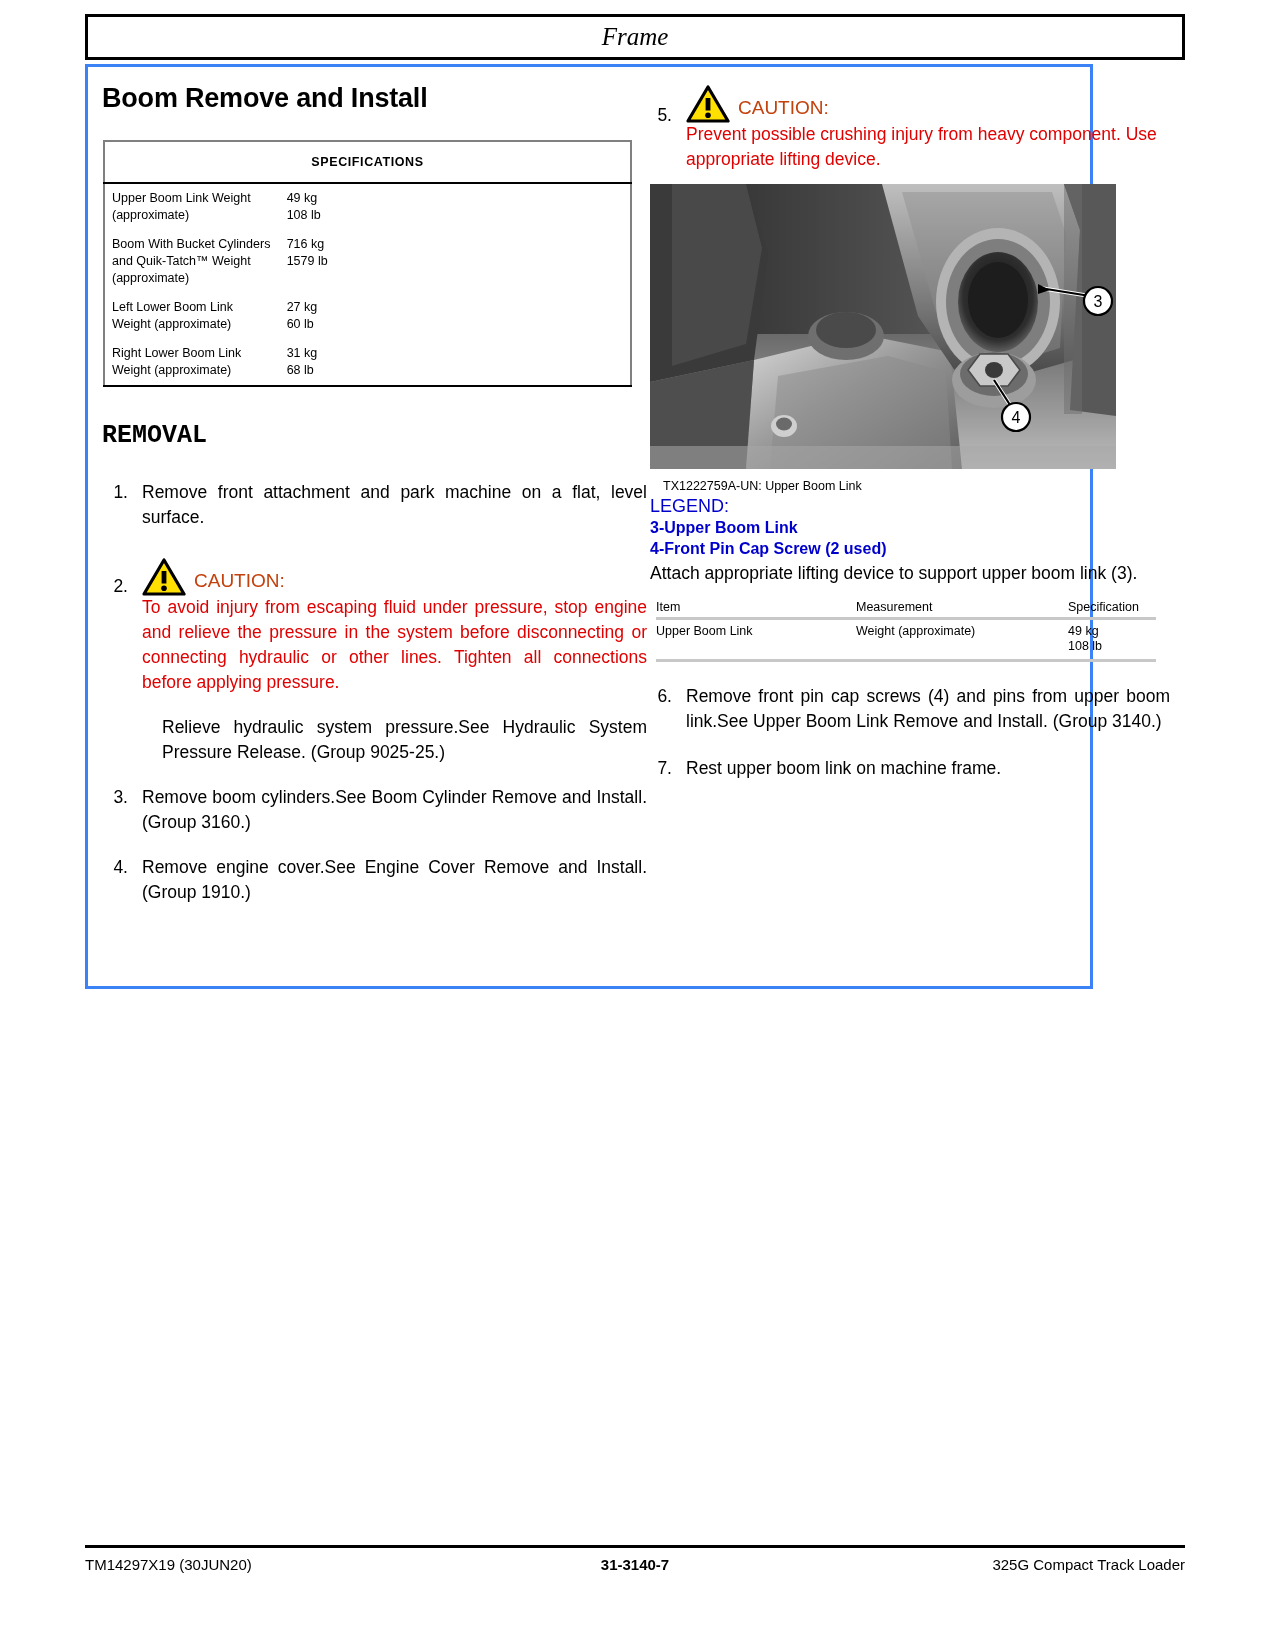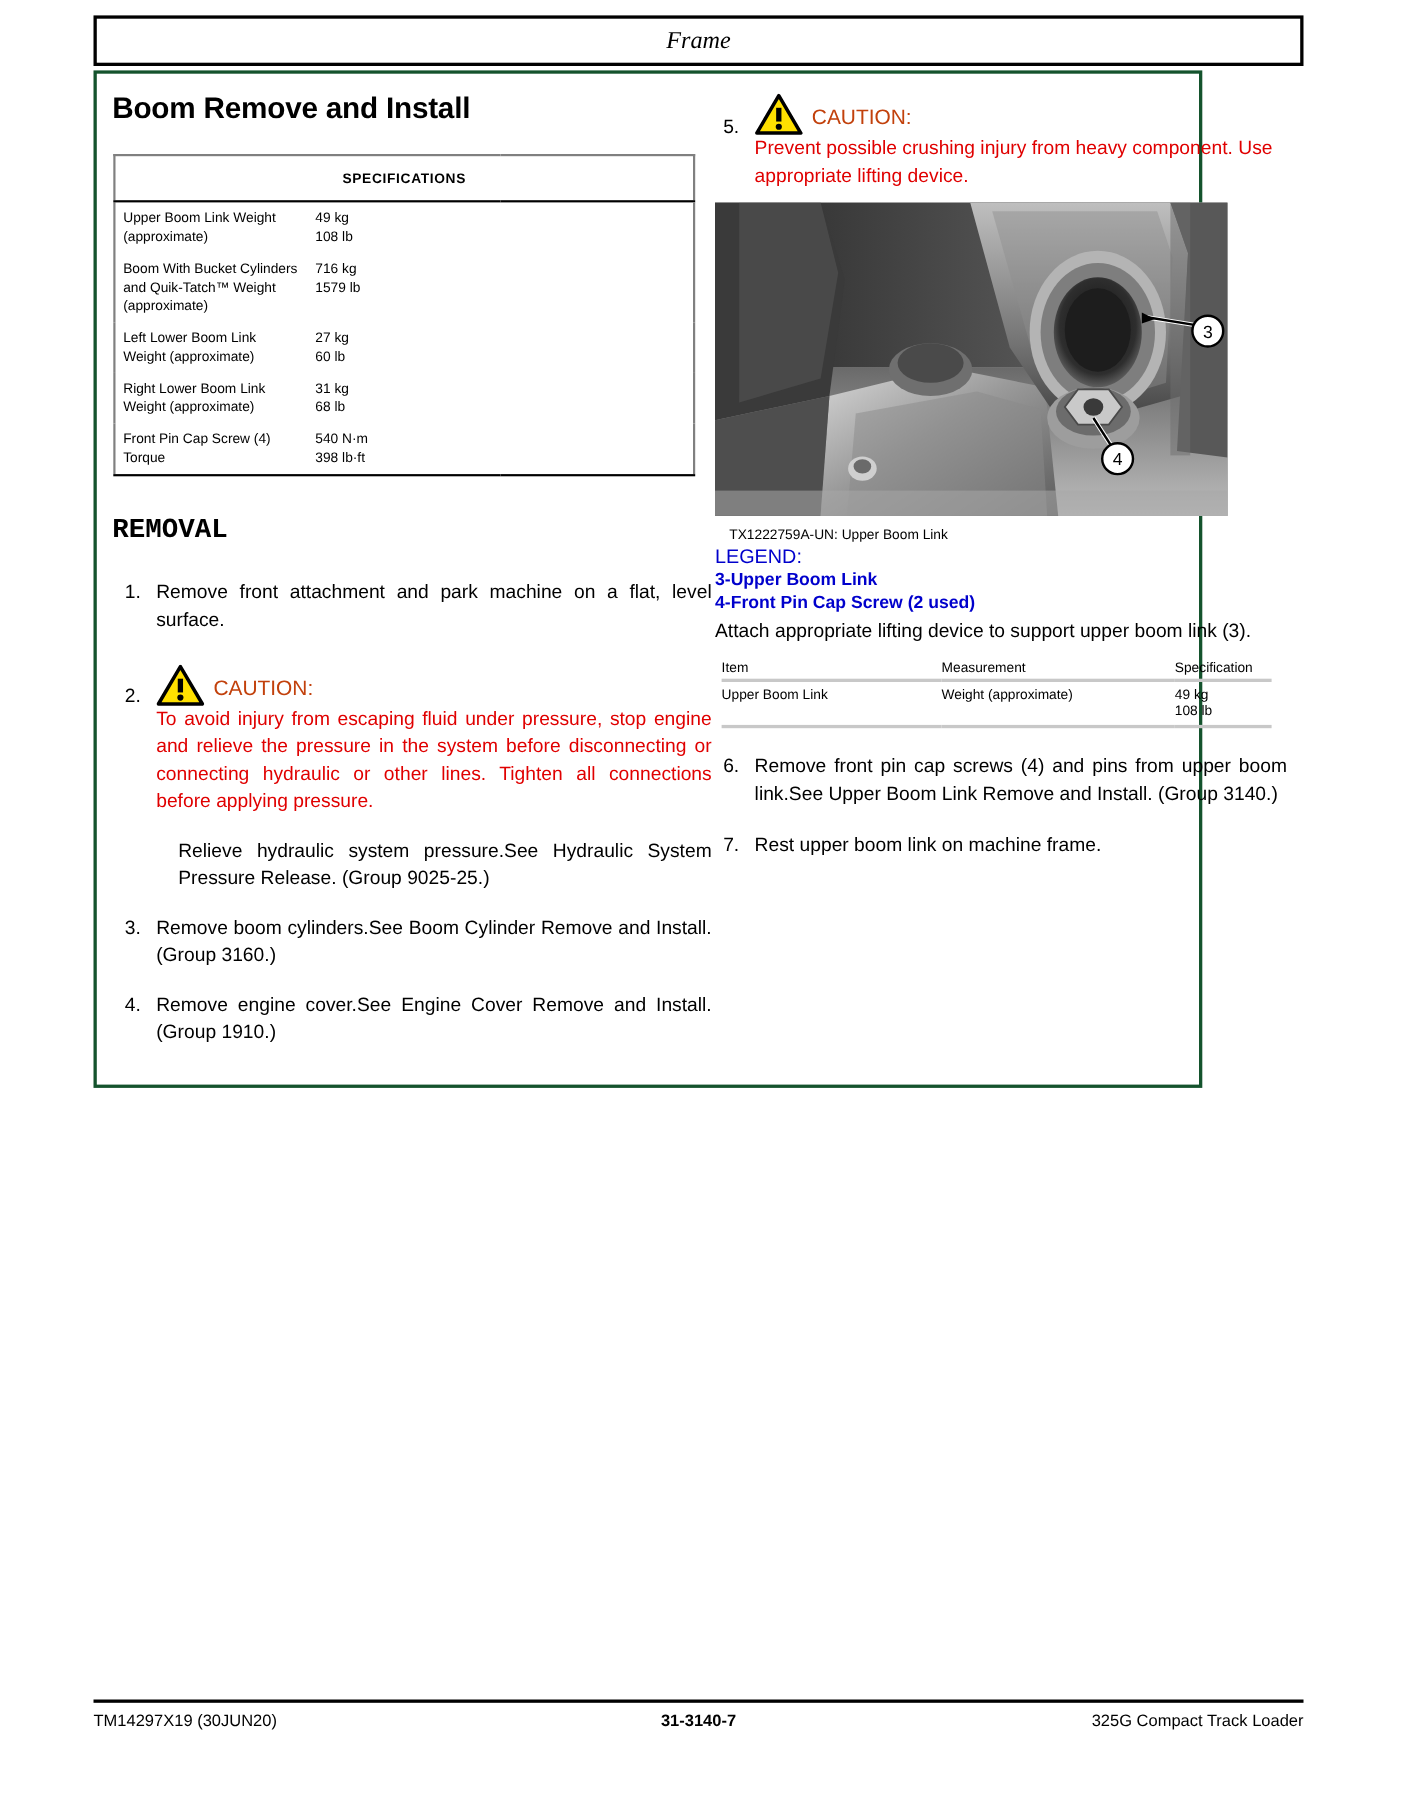--- a/index.html
+++ b/index.html
@@ -23,33 +23,33 @@
     left: 85px;
     top: 14px;
     width: 1100px;
     height: 46px;
     border: 3px solid #000;
     box-sizing: border-box;
   }
   .header-title {
     font-family: "Liberation Serif", serif;
     font-style: italic;
-    font-size: 22px;
+    font-size: 25px;
     text-align: center;
     line-height: 40px;
   }
 
   
   .content-box {
     position: absolute;
     left: 85px;
     top: 64px;
     width: 1008px;
     height: 925px;
-    border: 3px solid #14532d;
+    border: 3px solid #3b82f6;
     box-sizing: border-box;
   }
 
   .col-left {
     position: absolute;
     left: 14px;
     top: 16px;
     width: 545px;
   }
   .col-right {
@@ -307,28 +307,20 @@
               <span class="v-line">27 kg</span>
               <span class="v-line">60 lb</span>
             </td>
             <td class="spec-pad"></td>
           </tr>
           <tr class="spec-row">
             <td class="spec-label">Right Lower Boom Link Weight (approximate)</td>
             <td class="spec-value">
               <span class="v-line">31 kg</span>
               <span class="v-line">68 lb</span>
-            </td>
-            <td class="spec-pad"></td>
-          </tr>
-          <tr class="spec-row">
-            <td class="spec-label">Front Pin Cap Screw (4) Torque</td>
-            <td class="spec-value">
-              <span class="v-line">540 N·m</span>
-              <span class="v-line">398 lb·ft</span>
             </td>
             <td class="spec-pad"></td>
           </tr>
         </tbody>
       </table>
 
       <h2 class="sub-title">REMOVAL</h2>
 
       <div class="step">
         <div class="step-num">1.</div>

